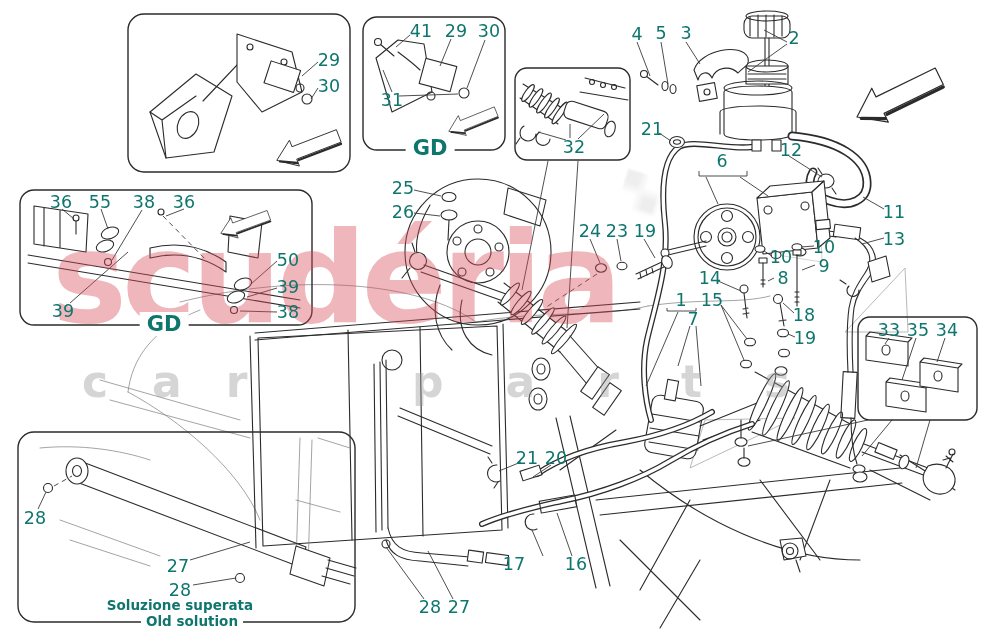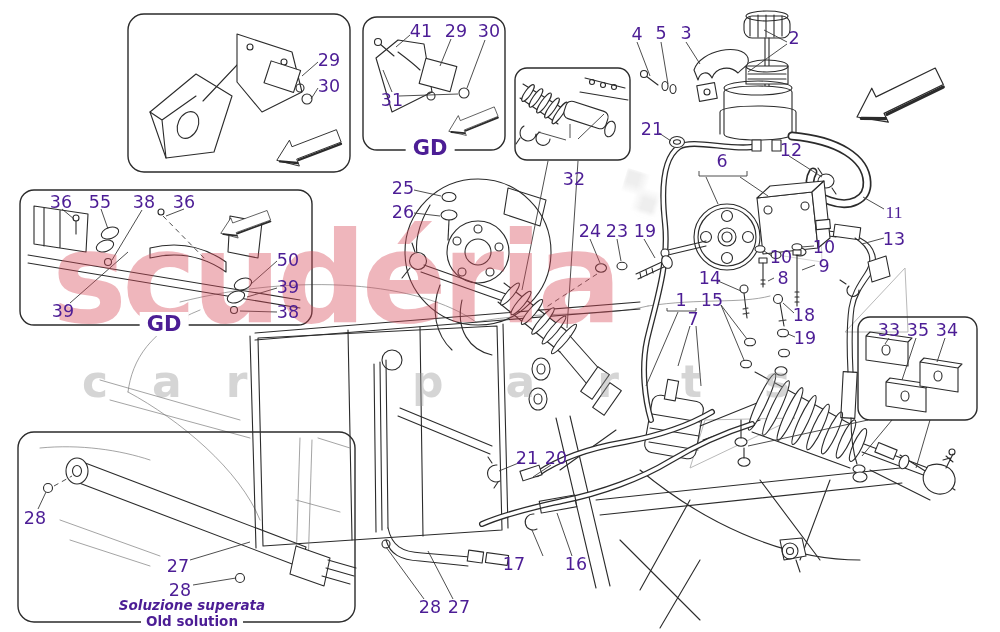--- a/index.html
+++ b/index.html
@@ -7,21 +7,21 @@
          font-family:"DejaVu Sans","Liberation Sans",sans-serif;}
   #lineart{position:absolute;left:0;top:0;}
   
   #wm-brand{position:absolute;left:52px;top:216px;font-size:126px;font-weight:bold;
             line-height:1;letter-spacing:-5px;pointer-events:none;white-space:nowrap;}
   #wm-sub-left,#wm-sub-right{position:absolute;top:360px;font-size:44px;font-weight:bold;
             line-height:1;pointer-events:none;white-space:nowrap;}
   #wm-sub-left{left:66px;letter-spacing:44px;margin-left:16px;}
   #wm-sub-right{left:412px;letter-spacing:62px;}
   
-  .callout{position:absolute;transform:translate(-50%,-50%);font-size:17.5px;color:#4c1d95;
+  .callout{position:absolute;transform:translate(-50%,-50%);font-size:17.5px;color:#0f766e;
            background:transparent;white-space:nowrap;}
   .callout.gd{font-weight:bold;font-size:21px;background:#fff;padding:0 7px;}
   .callout.caption{font-weight:bold;font-size:13.5px;background:#fff;padding:0 5px;}
   svg .ln{fill:none;stroke:#2b2b2b;stroke-width:1.1;stroke-linecap:round;stroke-linejoin:round;}
   svg .thin{fill:none;stroke:#7d7d7d;stroke-width:0.7;stroke-linecap:round;}
   svg .leader{fill:none;stroke:#3a3a3a;stroke-width:0.9;}
   svg .dash{stroke-dasharray:5 4;}
   svg .fillw{fill:#fff;}
   svg .hose{fill:none;stroke:#2b2b2b;stroke-width:6;stroke-linecap:round;}
   svg .hosecore{fill:none;stroke:#fff;stroke-width:3.4;stroke-linecap:round;}
@@ -435,33 +435,33 @@
       <span class="callout" style="left: 489px; top: 31px;">30</span>
       <span class="callout" style="left: 392px; top: 100px;">31</span>
       <span class="callout" style="left: 61px; top: 202px;">36</span>
       <span class="callout" style="left: 100px; top: 202px;">55</span>
       <span class="callout" style="left: 144px; top: 202px;">38</span>
       <span class="callout" style="left: 184px; top: 202px;">36</span>
       <span class="callout" style="left: 288px; top: 260px;">50</span>
       <span class="callout" style="left: 288px; top: 287px;">39</span>
       <span class="callout" style="left: 288px; top: 312px;">38</span>
       <span class="callout" style="left: 63px; top: 311px;">39</span>
-      <span class="callout" style="left: 574px; top: 147px; margin-top: 32px;">32</span>
+      <span class="callout" style="left: 574px; top: 147px;">32</span>
       <span class="callout" style="left: 403px; top: 188px;">25</span>
       <span class="callout" style="left: 403px; top: 212px;">26</span>
       <span class="callout" style="left: 590px; top: 231px;">24</span>
       <span class="callout" style="left: 617px; top: 231px;">23</span>
       <span class="callout" style="left: 645px; top: 231px;">19</span>
       <span class="callout" style="left: 637px; top: 34px;">4</span>
       <span class="callout" style="left: 661px; top: 33px;">5</span>
       <span class="callout" style="left: 686px; top: 33px;">3</span>
       <span class="callout" style="left: 794px; top: 38px;">2</span>
       <span class="callout" style="left: 652px; top: 129px;">21</span>
       <span class="callout" style="left: 791px; top: 150px;">12</span>
-      <span class="callout" style="left: 894px; top: 212px; font-family: Liberation Serif, serif;">11</span>
+      <span class="callout" style="left: 894px; top: 212px;">11</span>
       <span class="callout" style="left: 894px; top: 239px;">13</span>
       <span class="callout" style="left: 722px; top: 161px;">6</span>
       <span class="callout" style="left: 781px; top: 257px;">10</span>
       <span class="callout" style="left: 783px; top: 278px;">8</span>
       <span class="callout" style="left: 824px; top: 247px;">10</span>
       <span class="callout" style="left: 824px; top: 266px;">9</span>
       <span class="callout" style="left: 710px; top: 278px;">14</span>
       <span class="callout" style="left: 681px; top: 300px;">1</span>
       <span class="callout" style="left: 712px; top: 300px;">15</span>
       <span class="callout" style="left: 693px; top: 319px;">7</span>
@@ -474,17 +474,17 @@
       <span class="callout" style="left: 556px; top: 458px;">20</span>
       <span class="callout" style="left: 514px; top: 564px;">17</span>
       <span class="callout" style="left: 576px; top: 564px;">16</span>
       <span class="callout" style="left: 430px; top: 607px;">28</span>
       <span class="callout" style="left: 459px; top: 607px;">27</span>
       <span class="callout" style="left: 35px; top: 518px;">28</span>
       <span class="callout" style="left: 178px; top: 566px;">27</span>
       <span class="callout" style="left: 180px; top: 590px;">28</span>
       <span class="callout gd" style="left: 430px; top: 148px;">GD</span>
       <span class="callout gd" style="left: 164px; top: 324px;">GD</span>
-      <span class="callout caption" style="left: 192px; top: 605px; font-style: italic;">Soluzione superata</span>
+      <span class="callout caption" style="left: 180px; top: 605px;">Soluzione superata</span>
       <span class="callout caption" style="left: 192px; top: 621px;">Old solution</span>
     </div>
 
 </div>
 
 </body></html>

